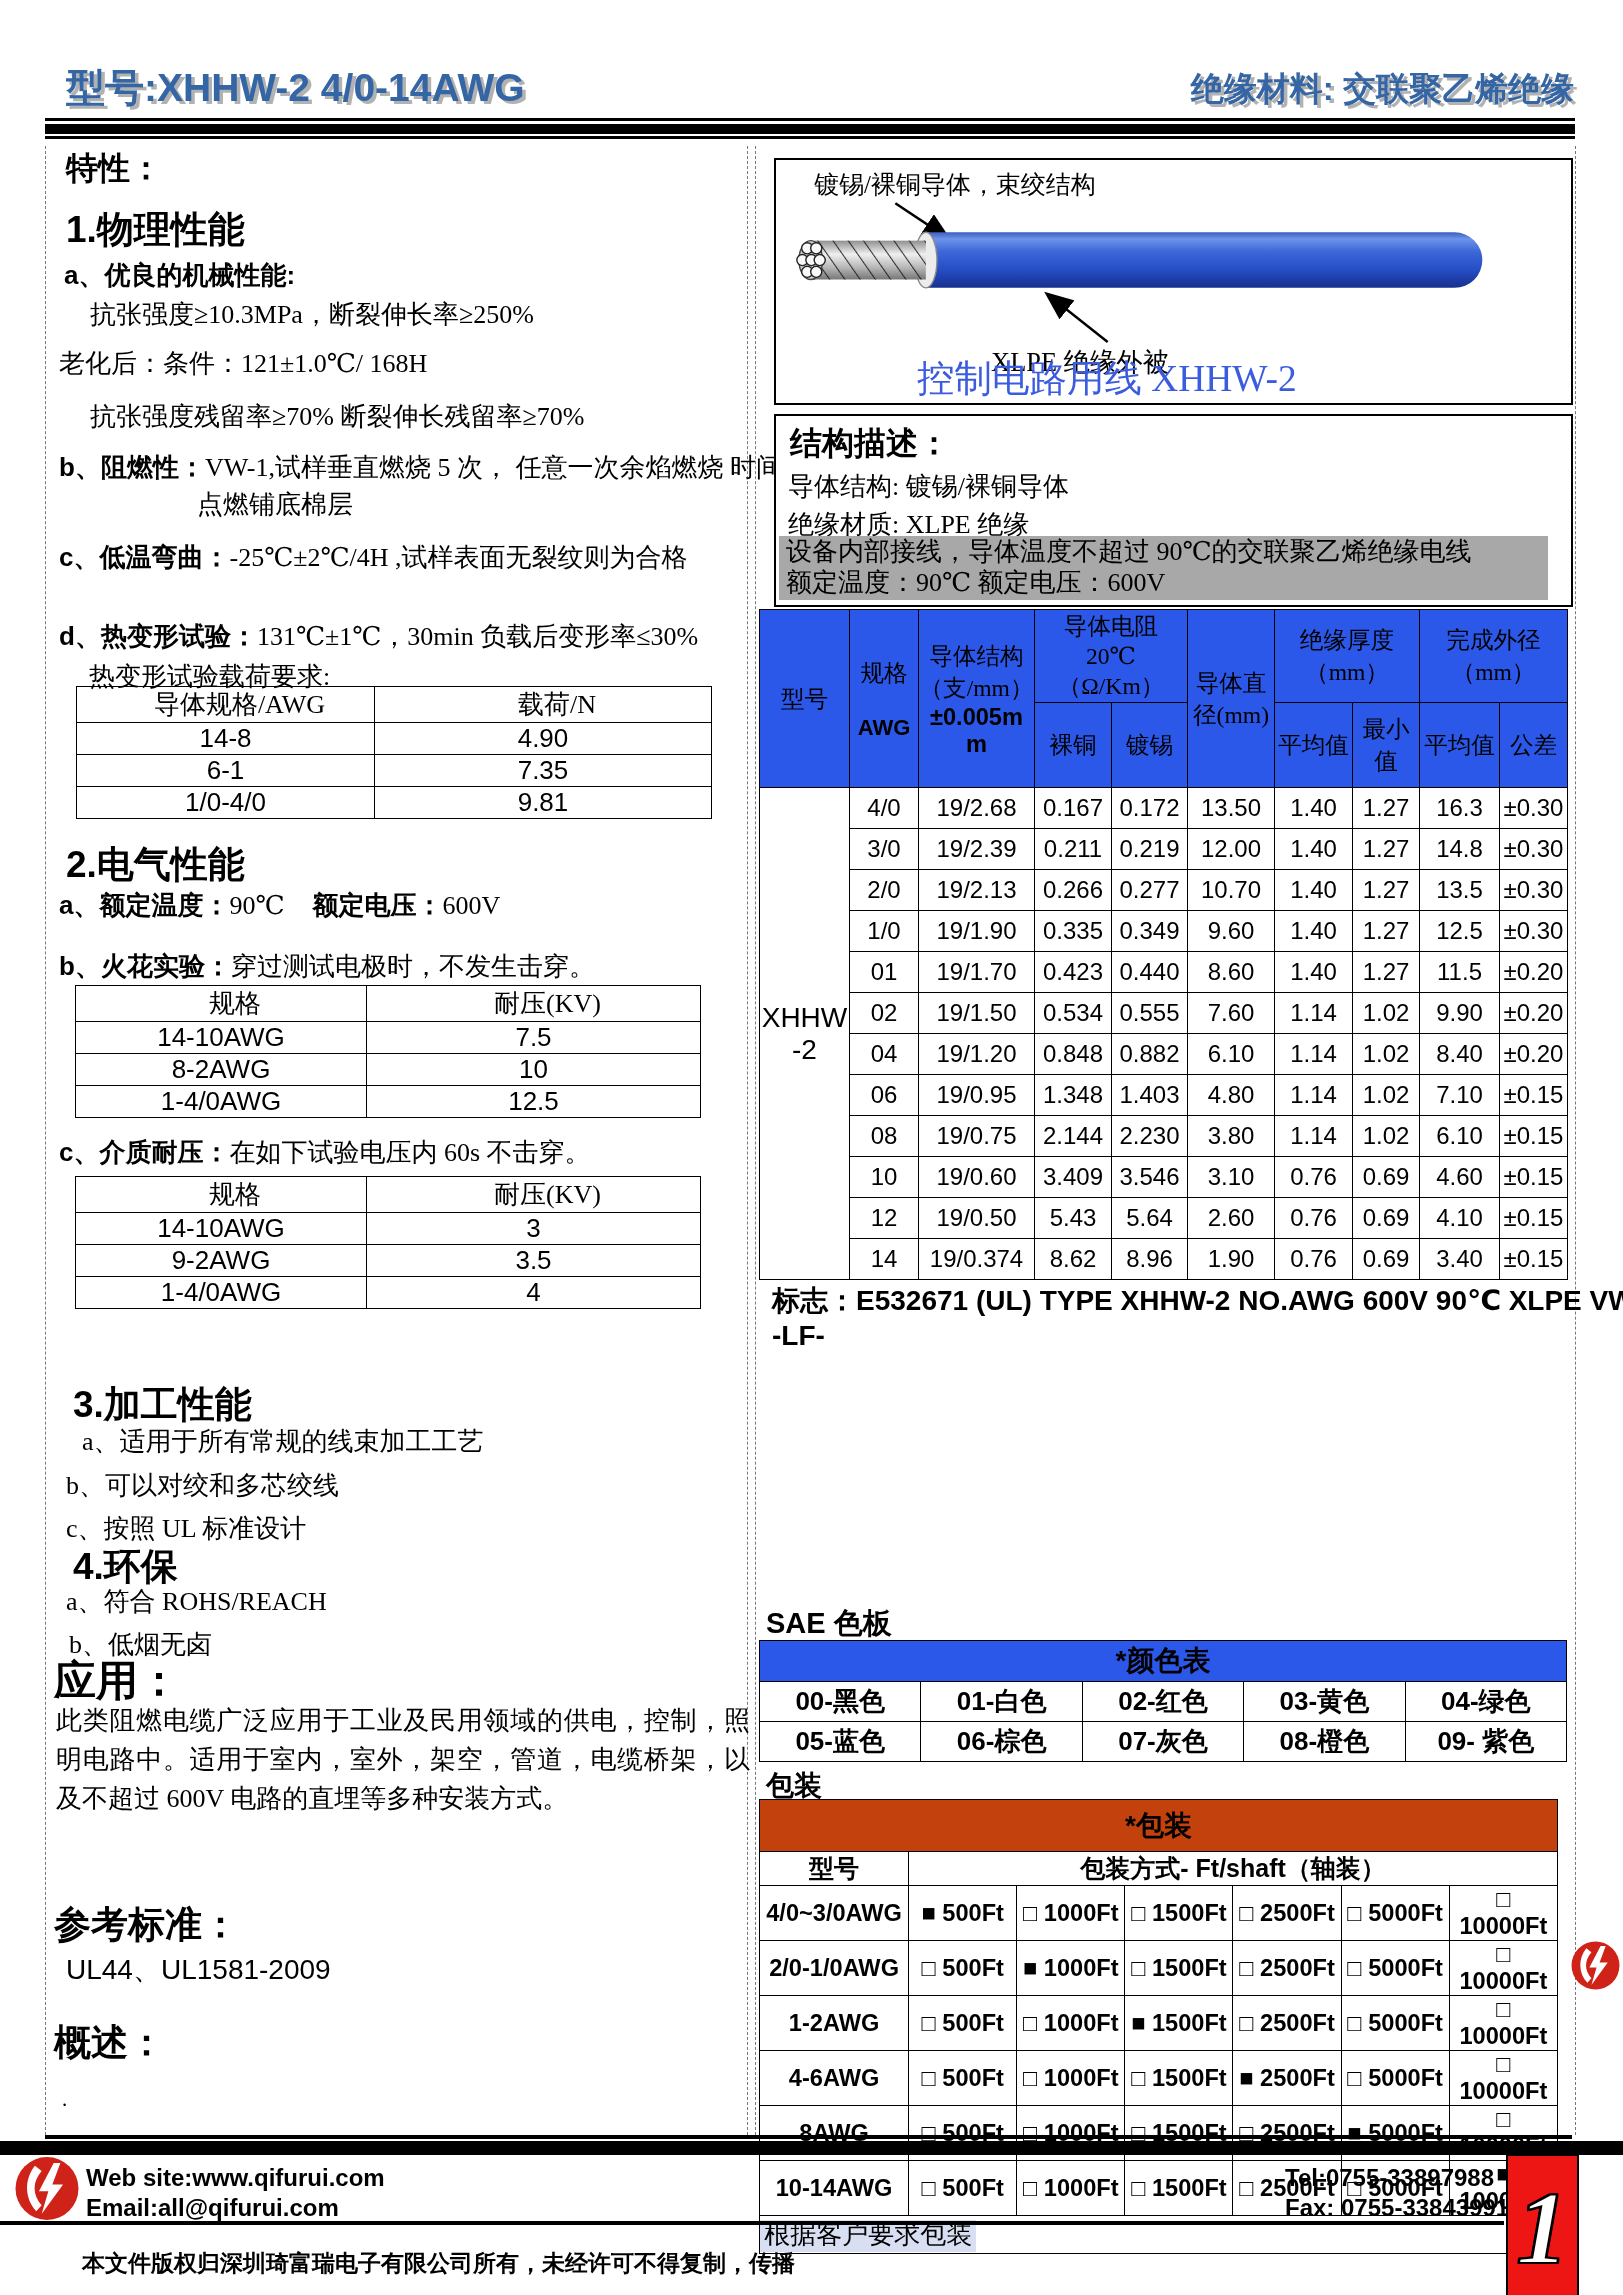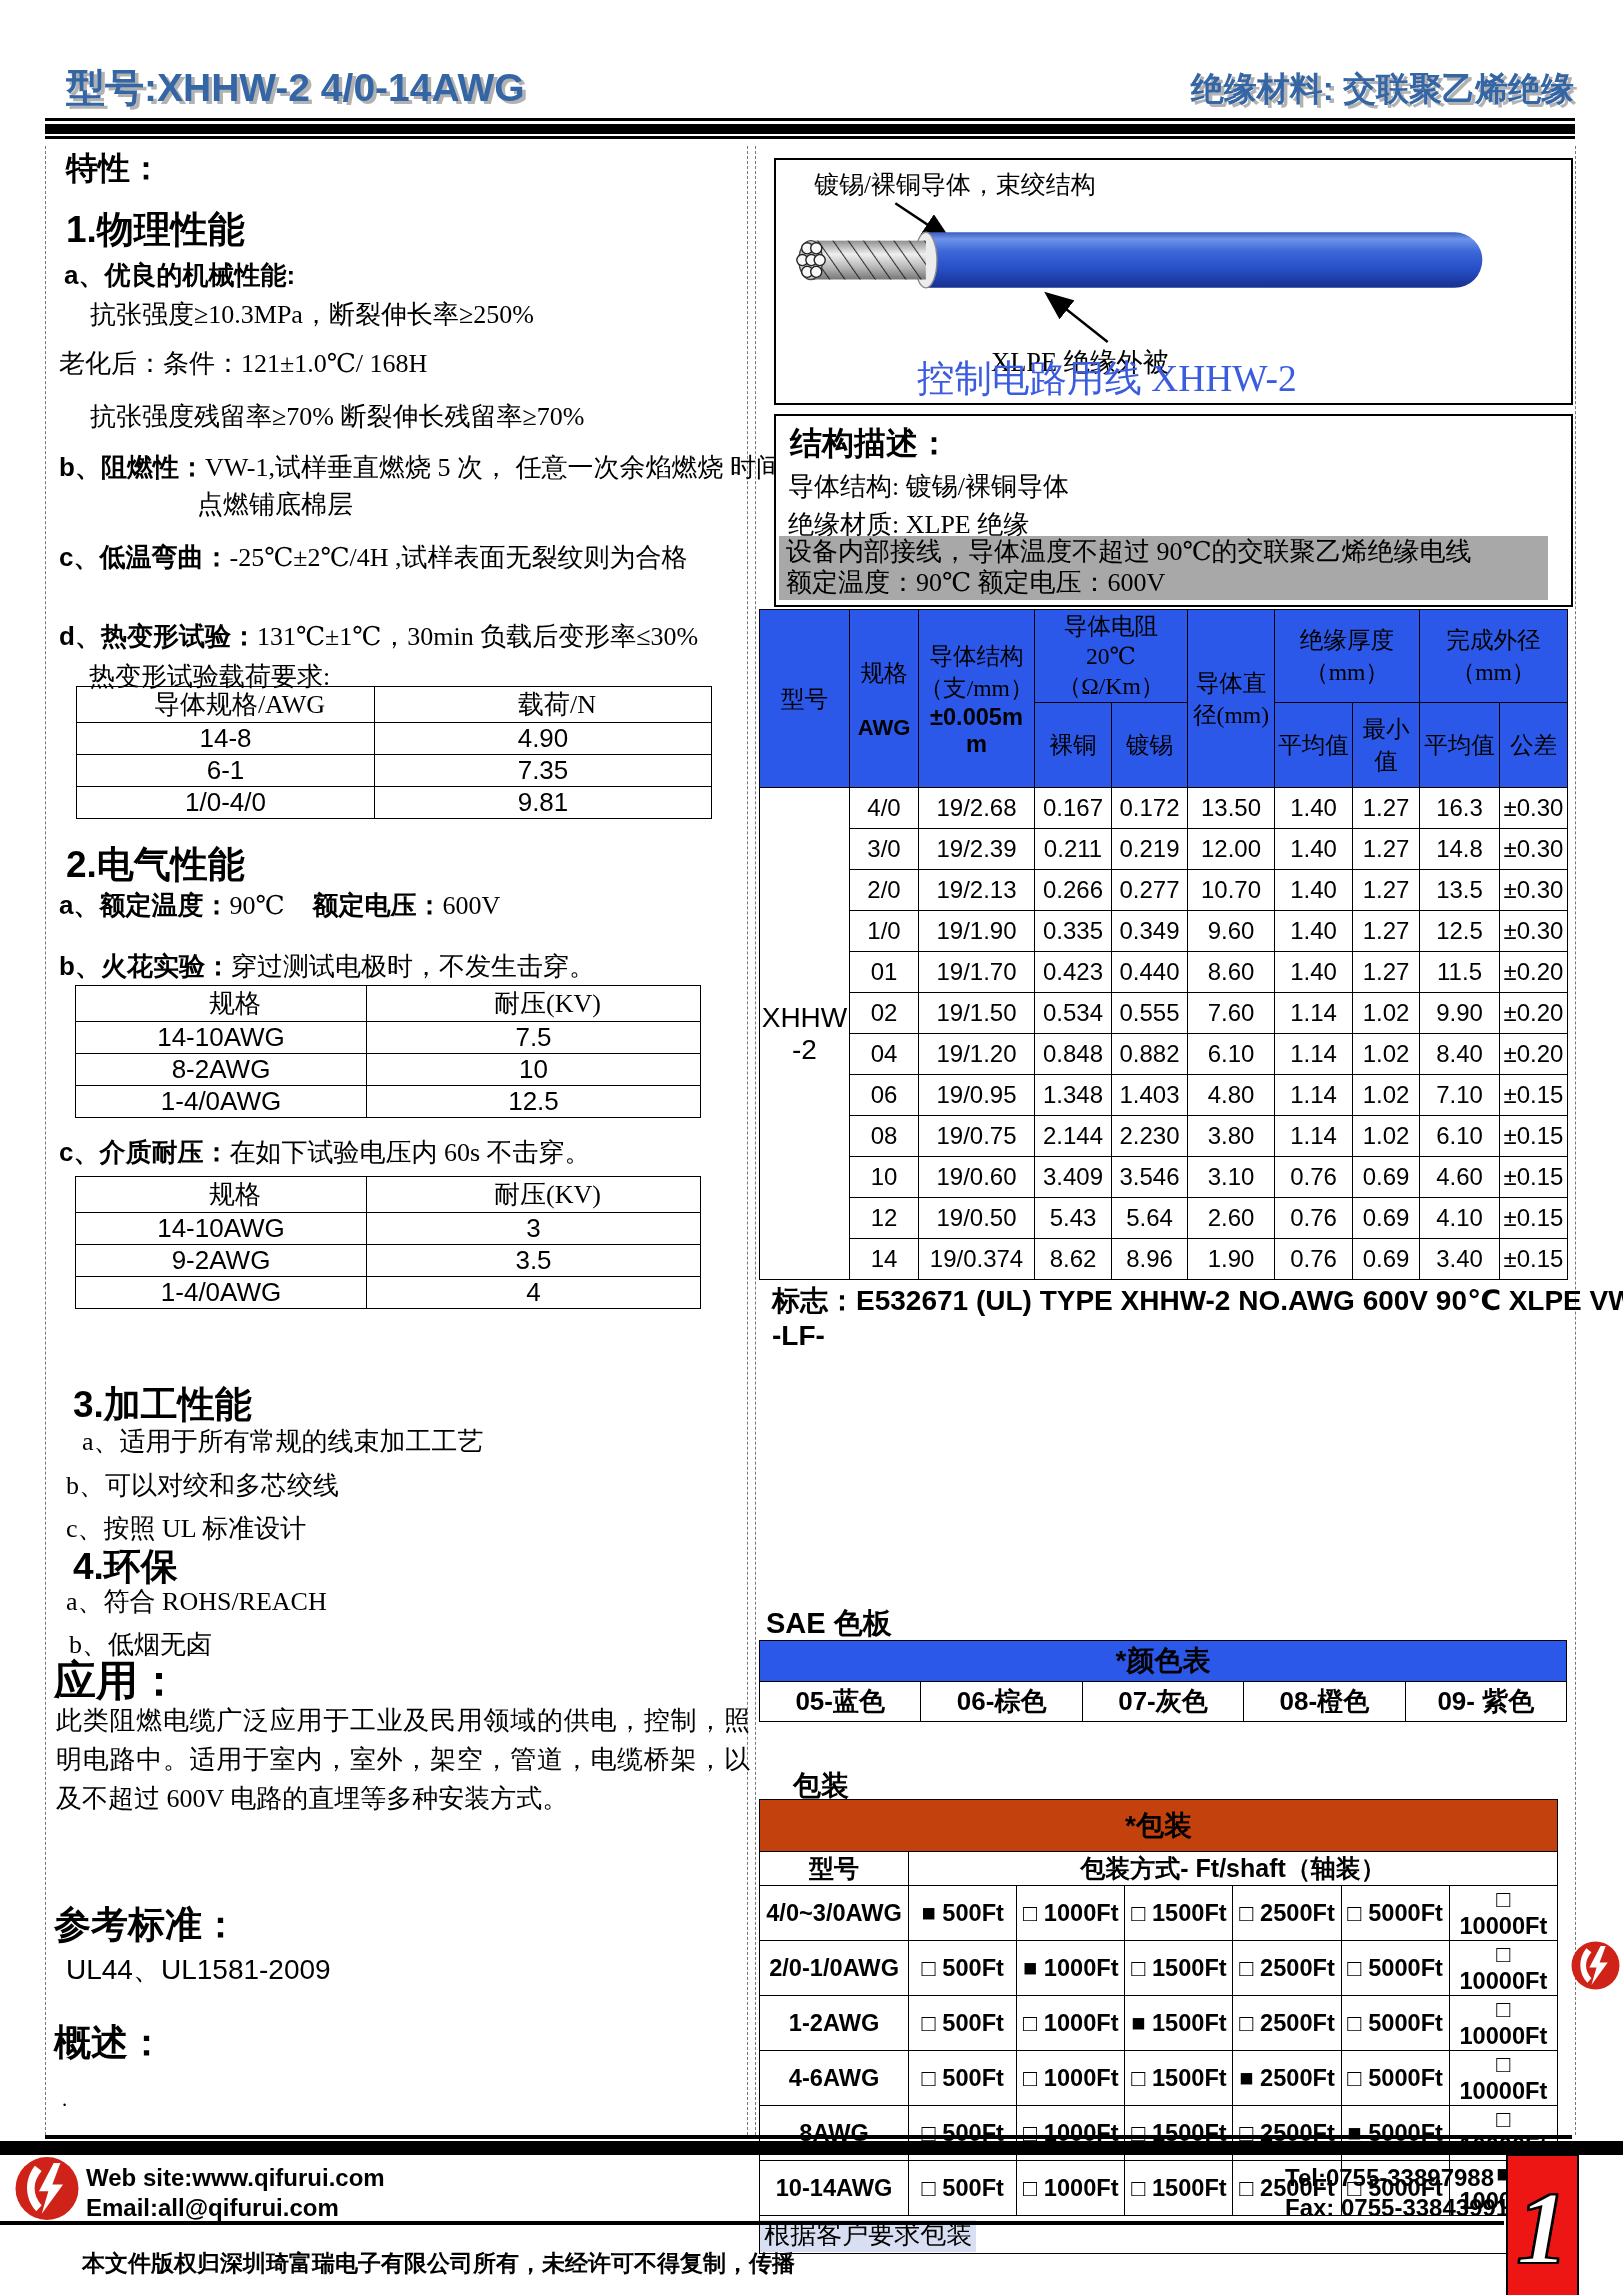--- a/index.html
+++ b/index.html
@@ -478,30 +478,37 @@
         <col style="width:20%">
         <col style="width:20%">
       </colgroup>
     <thead>
         <tr>
       <th colspan="5">*颜色表</th>
     </tr>
       </thead>
     <tbody id="color-body">
         <tr>
+          <td>00-黑色</td>
+          <td>01-白色</td>
+          <td>02-红色</td>
+          <td>03-黄色</td>
+          <td>04-绿色</td>
+        </tr>
+        <tr>
           <td>05-蓝色</td>
           <td>06-棕色</td>
           <td>07-灰色</td>
           <td>08-橙色</td>
           <td>09- 紫色</td>
         </tr>
       </tbody>
   </table>
 
-  <div class="abs sans b" style="left:793px;top:1767px;font-size:28px;text-align:center;">包装</div>
+  <div class="abs sans b" style="left:766px;top:1767px;font-size:28px;text-align:center;">包装</div>
   <table class="pack" style="left:759px;top:1799px;width:799px;">
     <colgroup>
       <col style="width:149px">
         <col style="width:108px">
         <col style="width:108px">
         <col style="width:108px">
       <col style="width:108px">
         <col style="width:108px">
         <col style="width:108px">
     </colgroup>

